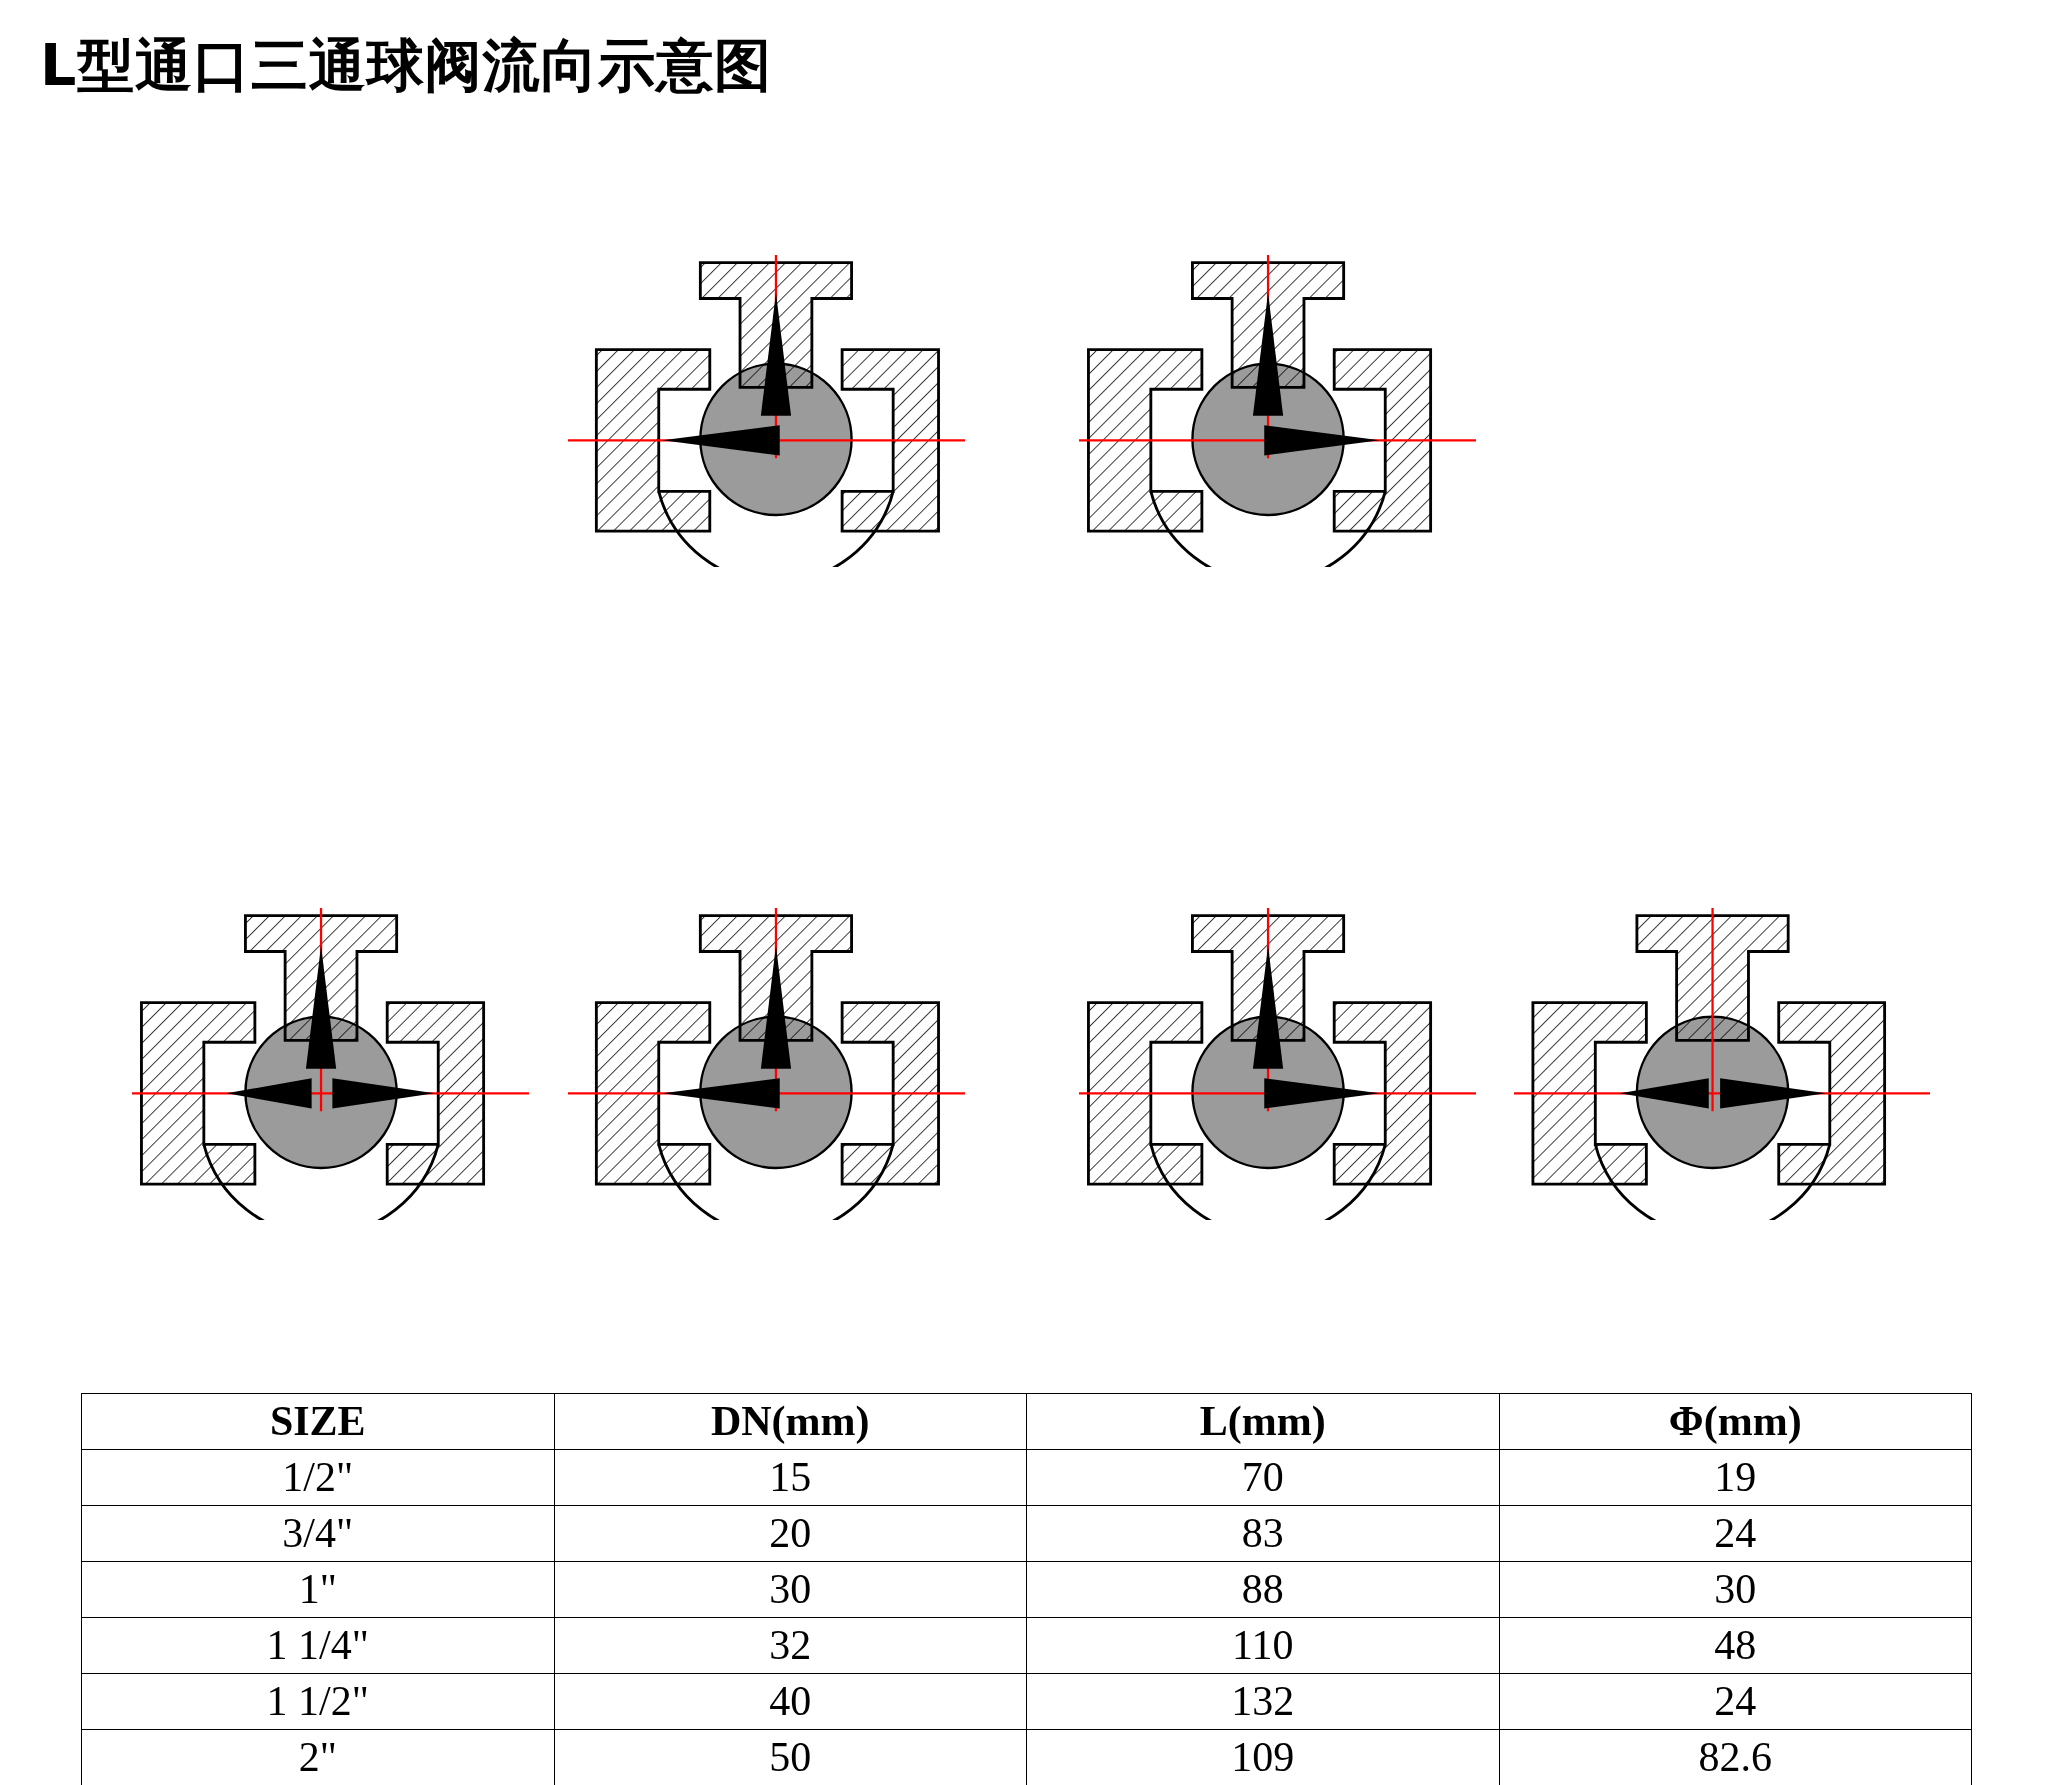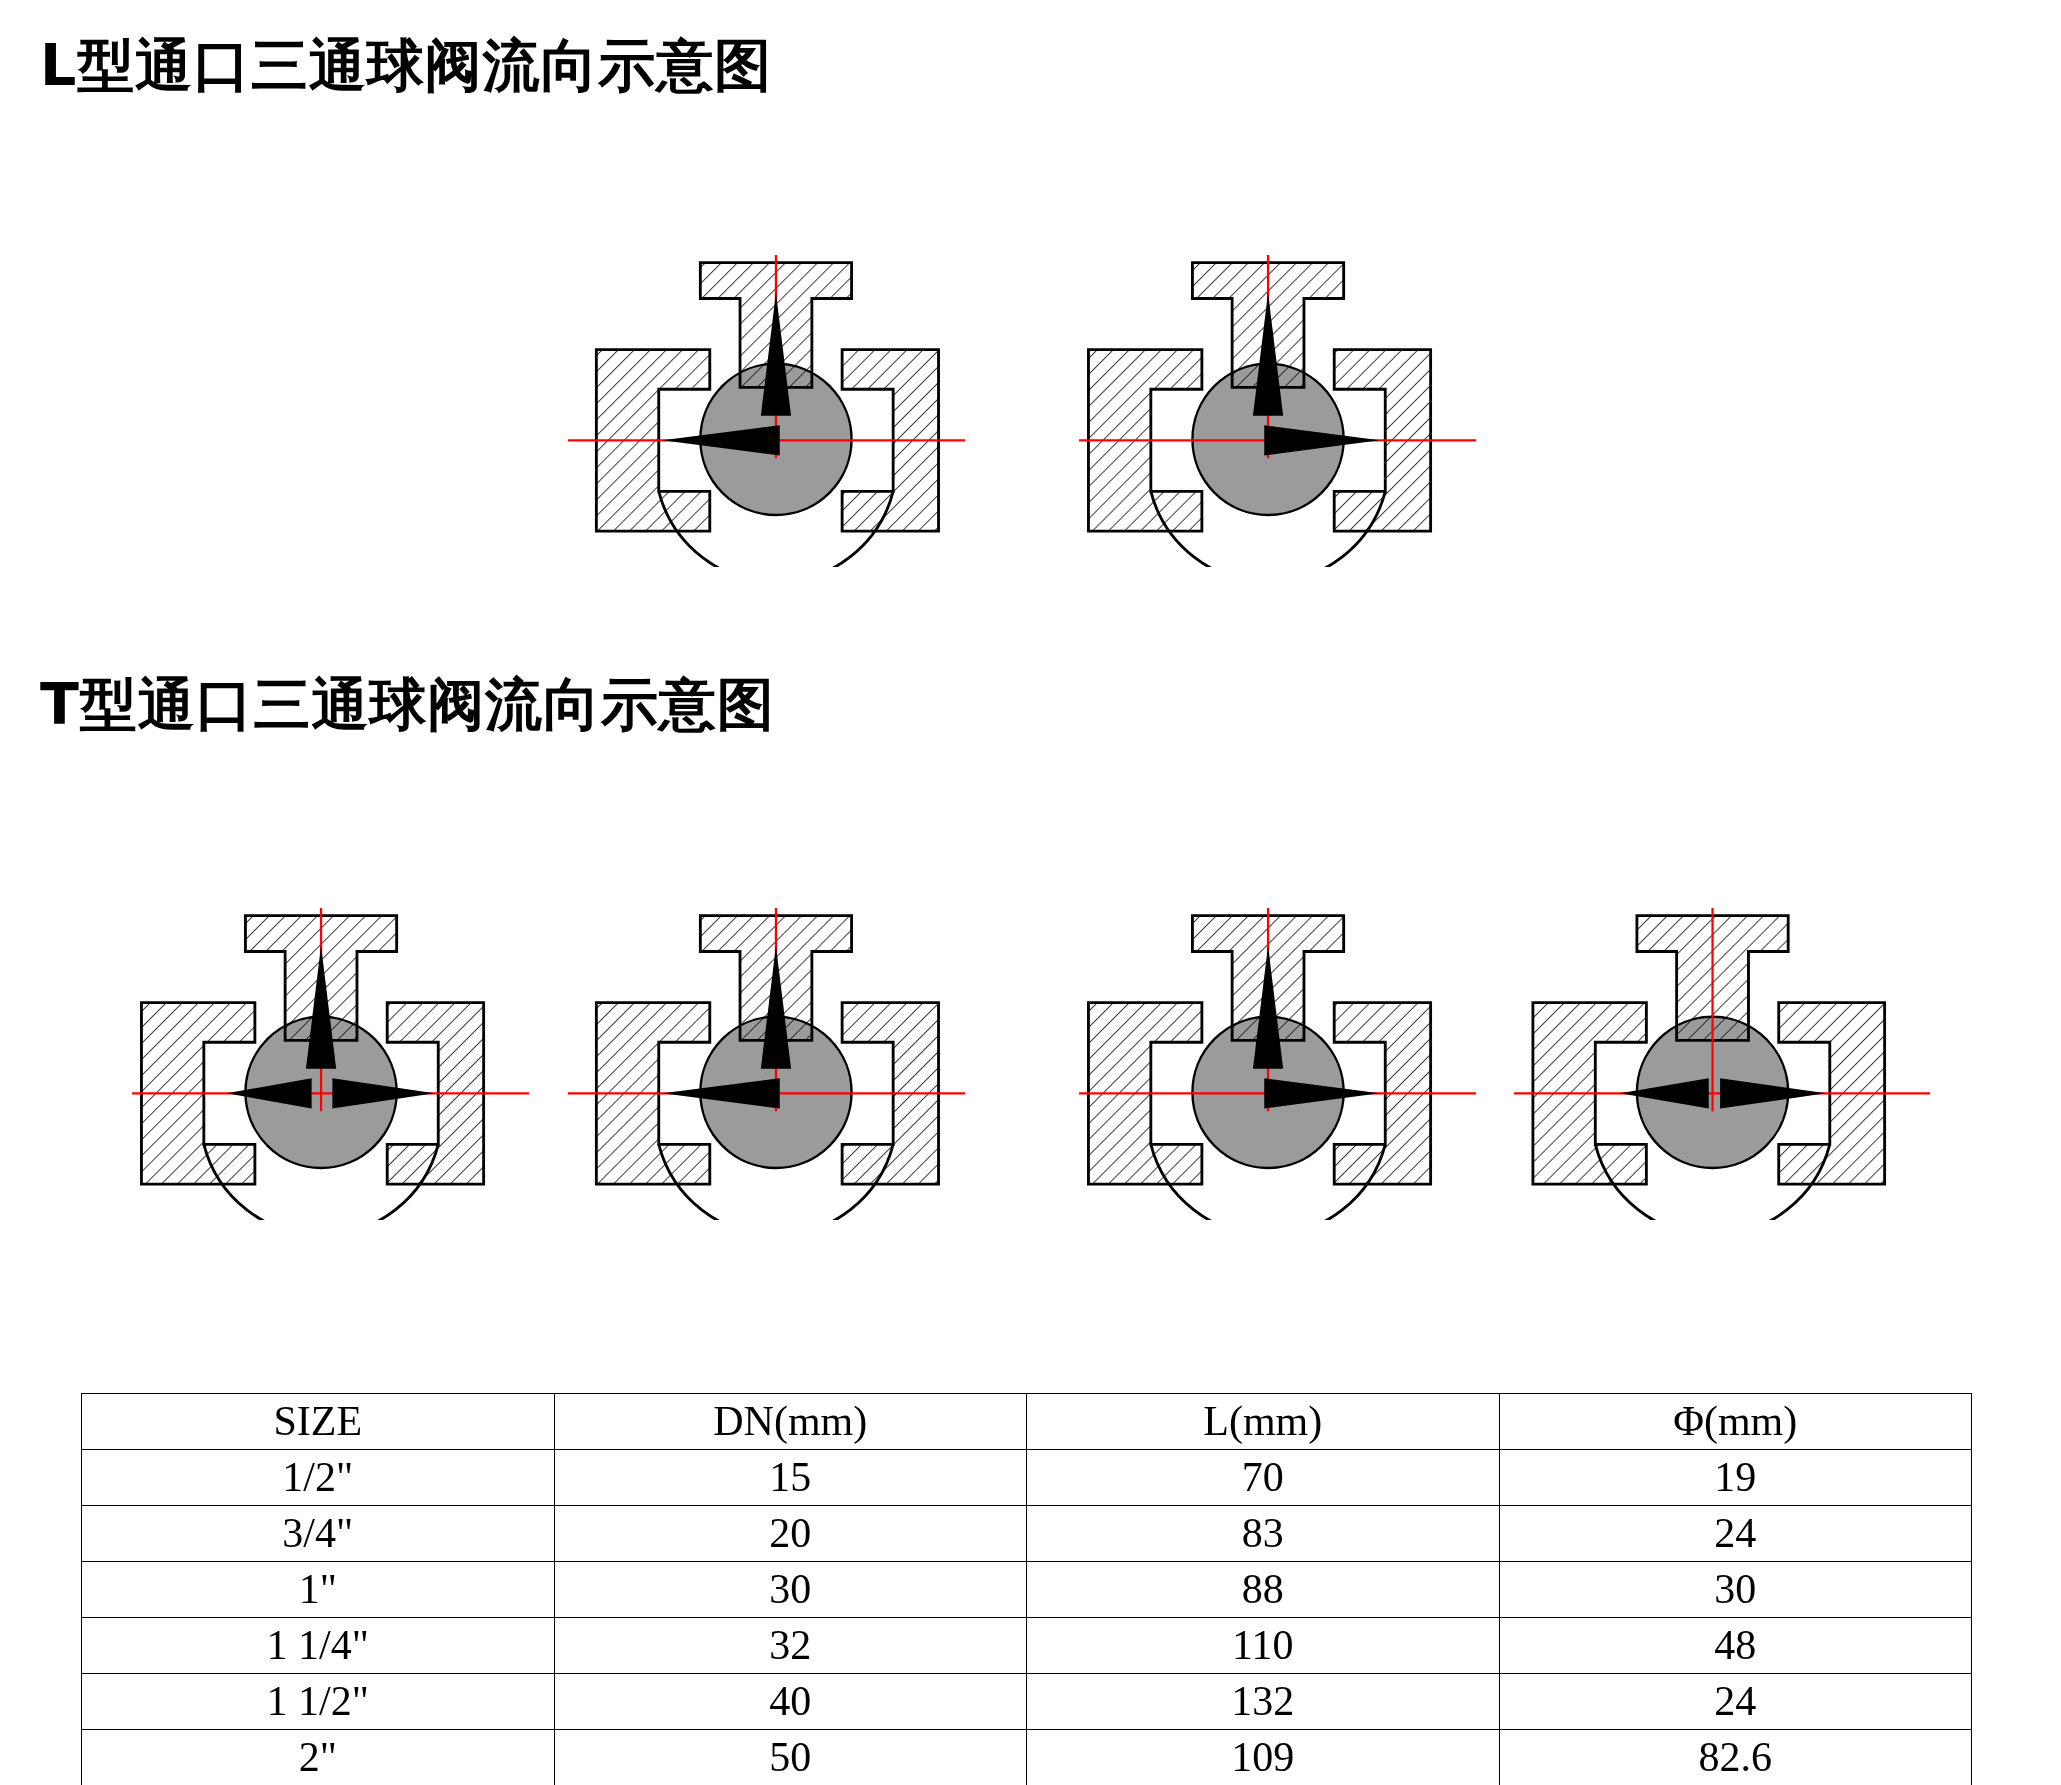--- a/index.html
+++ b/index.html
@@ -55,21 +55,21 @@
     text-align: center;
     font-size: 42px;
     font-weight: 400;
     font-family: "Liberation Serif", serif;
     height: 55px;
     padding: 0;
     line-height: 55px;
     white-space: nowrap;
   }
   table.spec th {
-    font-weight: 400;
+    font-weight: 700;
   }
   .cell-size-14 { letter-spacing: 0; }
 </style>
 </head>
 <body>
 
 <div class="page">
 
   <div class="section-title" id="title-l">L型通口三通球阀流向示意图</div>
 
@@ -110,21 +110,20 @@
       <path d="M10 100 H130 V142 H76 V250 H130 V292 H10 Z" fill="url(#hatchB)" stroke="#000" stroke-width="3"></path>
       <path d="M372 100 H270 V142 H324 V250 H270 V292 H372 Z" fill="url(#hatchB)" stroke="#000" stroke-width="3"></path>
       <path d="M76 250 a128 128 0 0 0 248 0" fill="none" stroke="#000" stroke-width="3"></path>
       <line x1="0" y1="196" x2="420" y2="196" stroke="#ff0000" stroke-width="2.4"></line>
       <line x1="200" y1="0" x2="200" y2="215" stroke="#ff0000" stroke-width="2.4"></line>
       <polygon points="200,40 216,170 184,170" fill="#000"></polygon>
       <polygon points="318,196 196,180 196,212" fill="#000"></polygon>
     </svg>
   </div>
 
-  <div class="section-title" id="title-t">T型通口三通球阀流向示意图</div>
 
   <div class="valve-row" style="left:0px; top:880px; width:2061px; height:397px;">
 
     <svg class="valve" style="left:132px; top:28px;" width="397" height="312" viewBox="0 0 420 330">
       <defs>
         <pattern id="hatchC" width="12" height="12" patternTransform="rotate(45)" patternUnits="userSpaceOnUse">
           <line x1="0" y1="0" x2="0" y2="12" stroke="#000" stroke-width="1.6"></line>
         </pattern>
       </defs>
       <circle cx="200" cy="195" r="80" fill="#9b9b9b" stroke="#000" stroke-width="2.5"></circle>

